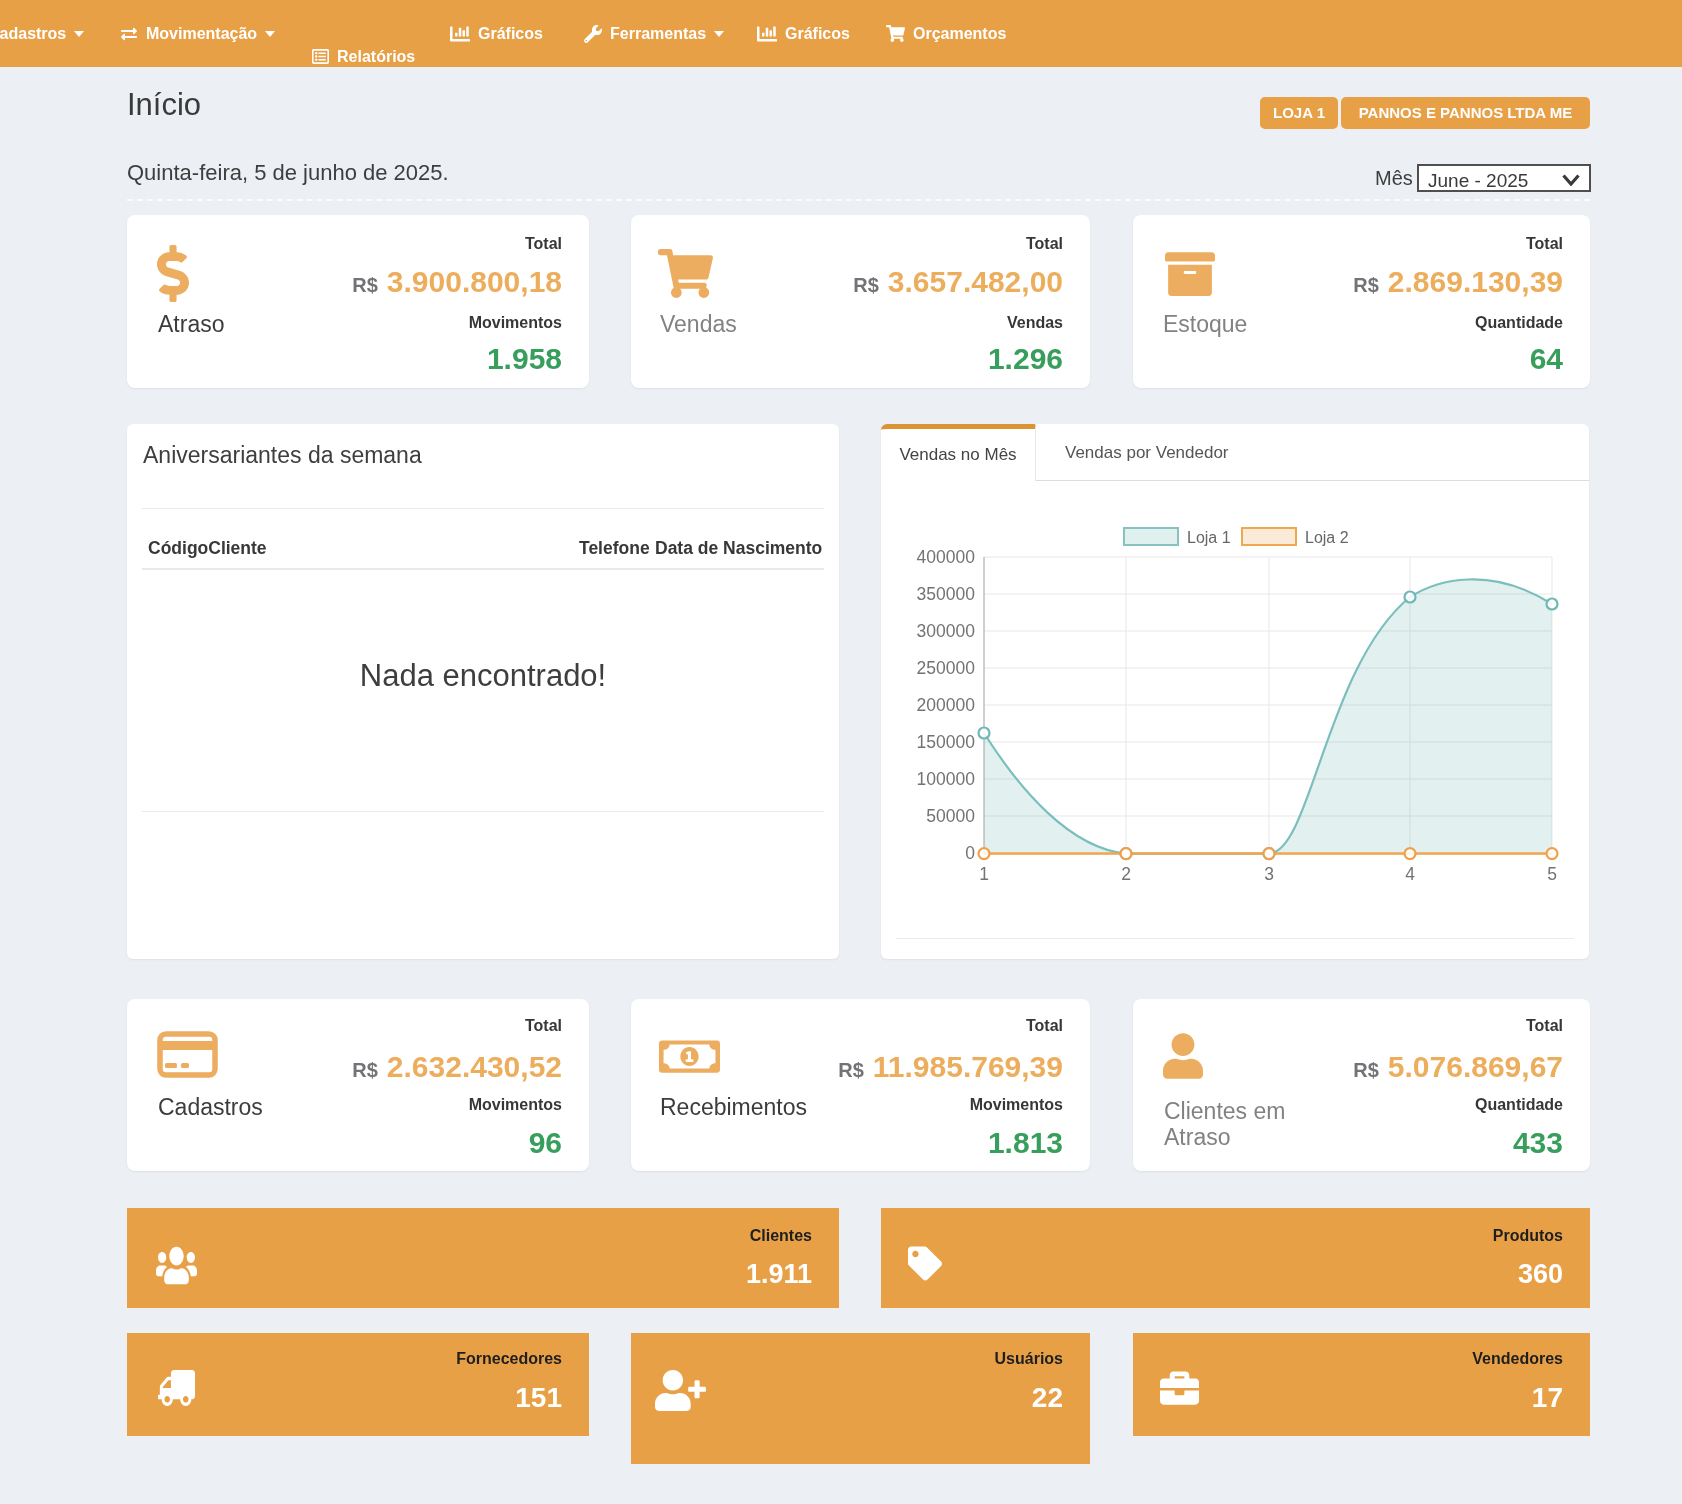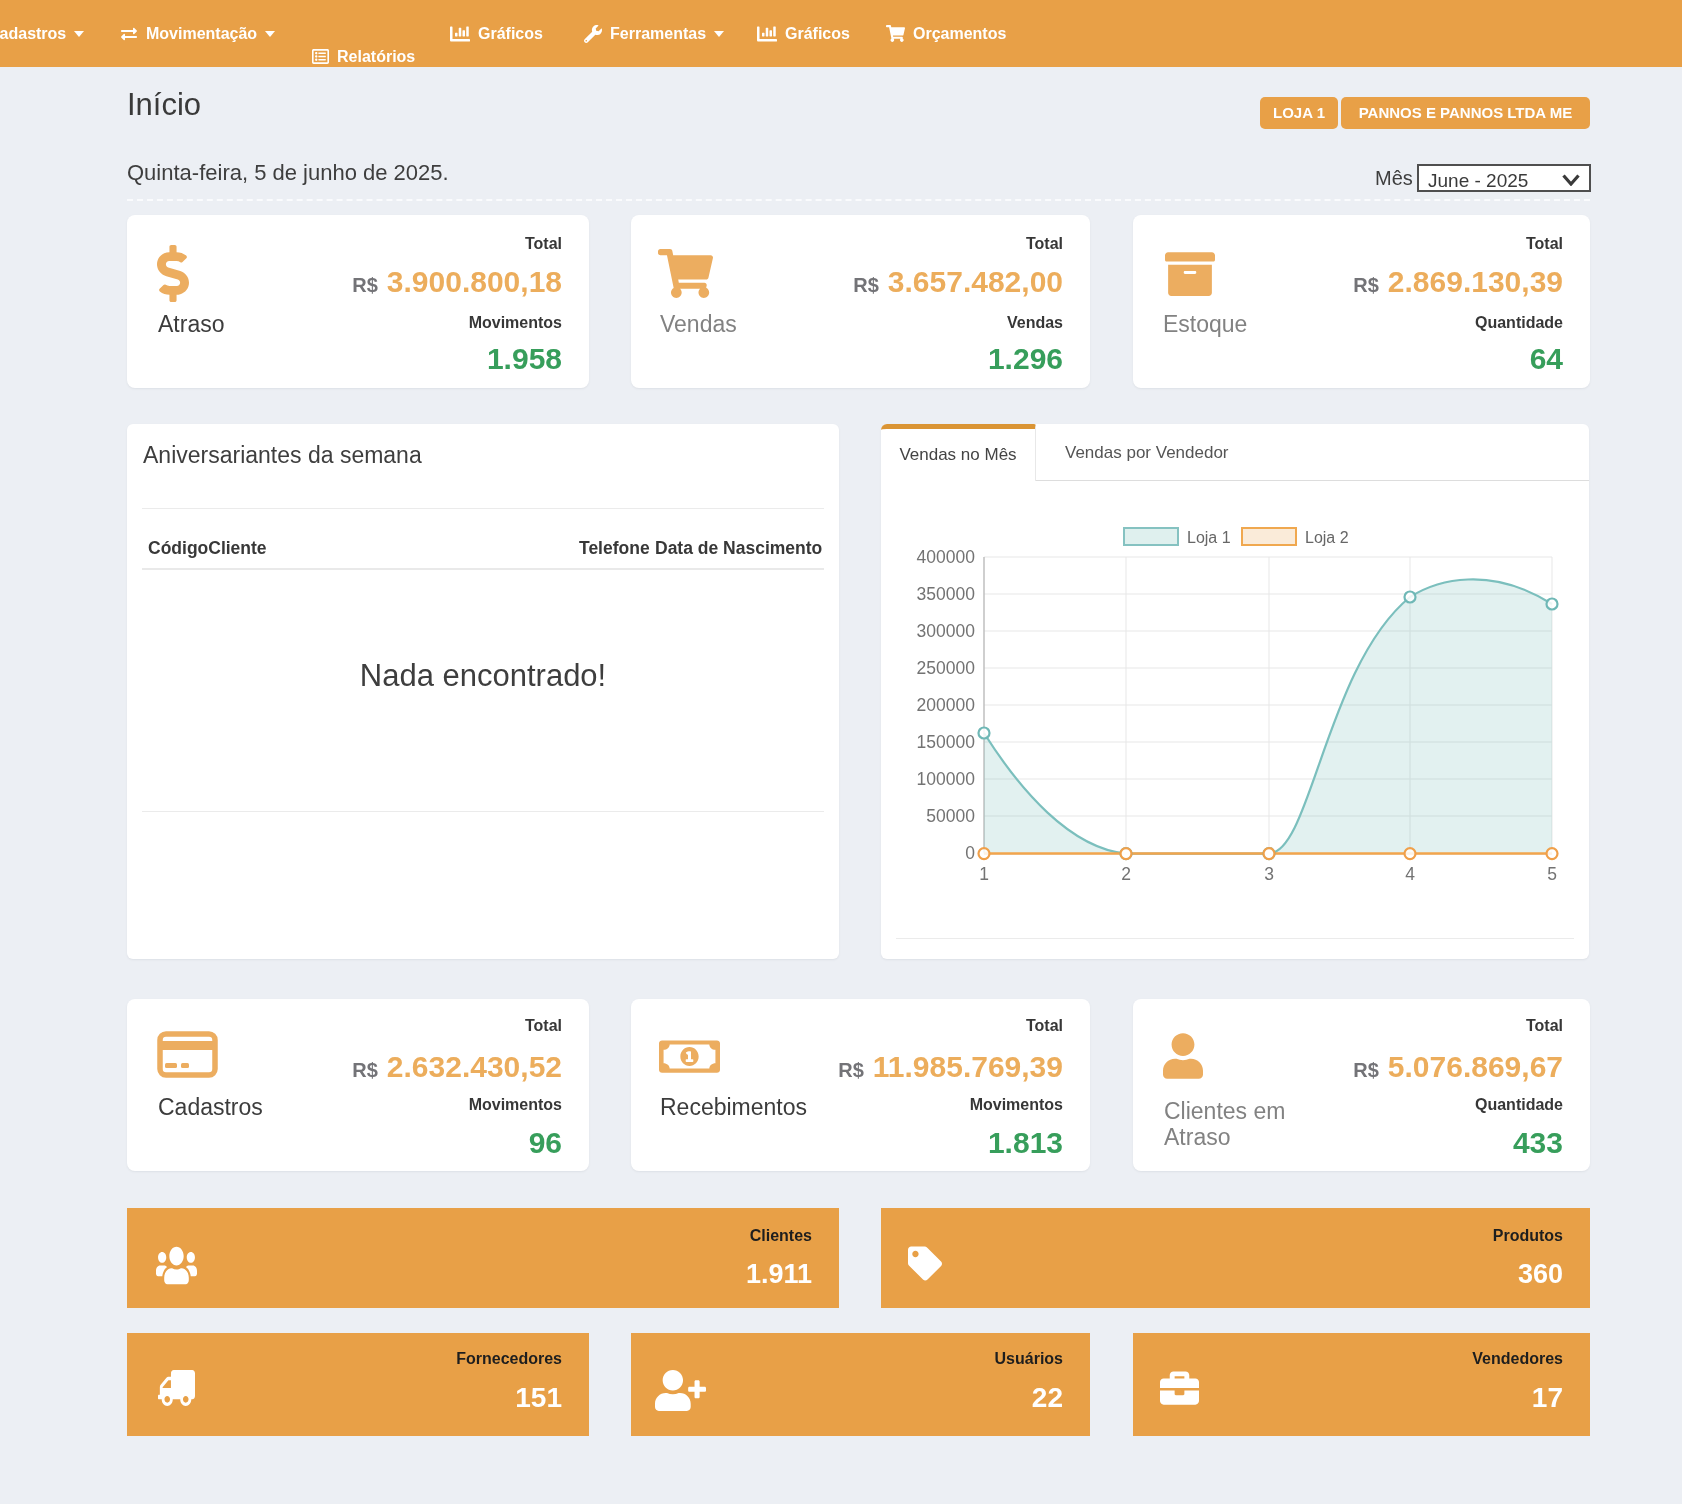--- a/index.html
+++ b/index.html
@@ -276,21 +276,21 @@
 
   <div class="ocard" style="left:127px; top:1333px; width:462px; height:103px;">
     <div class="oicon" style="left:31px; top:37px;">
         <svg width="37" height="36" viewBox="0 0 640 512" preserveAspectRatio="none">
           <path class="fw" transform="scale(-1,1) translate(-640,0)" d="M624 352h-16V243.9c0-12.7-5.1-24.9-14.1-33.9L494 110.1c-9-9-21.2-14.1-33.9-14.1H416V48c0-26.5-21.5-48-48-48H48C21.5 0 0 21.5 0 48v320c0 26.5 21.5 48 48 48h16c0 53 43 96 96 96s96-43 96-96h128c0 53 43 96 96 96s96-43 96-96h48c8.8 0 16-7.2 16-16v-32c0-8.8-7.2-16-16-16zM160 464c-26.5 0-48-21.5-48-48s21.5-48 48-48 48 21.5 48 48-21.5 48-48 48zm320 0c-26.5 0-48-21.5-48-48s21.5-48 48-48 48 21.5 48 48-21.5 48-48 48zm80-208H416V144h44.1l99.9 99.9V256z"></path>
         </svg>
       </div>
     <div class="olabel" style="top:18px;">Fornecedores</div>
     <div class="oval" style="top:51px; font-size:28px;">151</div>
   </div>
-  <div class="ocard" style="left:631px; top:1333px; width:459px; height:103px;">
+  <div class="ocard" style="left:631px; top:1333px; width:459px; height:131px;">
     <div class="oicon" style="left:24px; top:37px;">
         <svg width="51" height="41" viewBox="0 0 640 512">
           <path class="fw" d="M624 208h-64v-64c0-8.8-7.2-16-16-16h-32c-8.8 0-16 7.2-16 16v64h-64c-8.8 0-16 7.2-16 16v32c0 8.8 7.2 16 16 16h64v64c0 8.8 7.2 16 16 16h32c8.8 0 16-7.2 16-16v-64h64c8.8 0 16-7.2 16-16v-32c0-8.8-7.2-16-16-16zm-400 48c70.7 0 128-57.3 128-128S294.7 0 224 0 96 57.3 96 128s57.3 128 128 128zm89.6 32h-16.7c-22.2 10.2-46.9 16-72.9 16s-50.6-5.8-72.9-16h-16.7C60.2 288 0 348.2 0 422.4V464c0 26.5 21.5 48 48 48h352c26.5 0 48-21.5 48-48v-41.6c0-74.2-60.2-134.4-134.4-134.4z"></path>
         </svg>
       </div>
     <div class="olabel" style="top:18px;">Usuários</div>
     <div class="oval" style="top:51px; font-size:28px;">22</div>
   </div>
   <div class="ocard" style="left:1133px; top:1333px; width:457px; height:103px;">
     <div class="oicon" style="left:27px; top:36px;">

